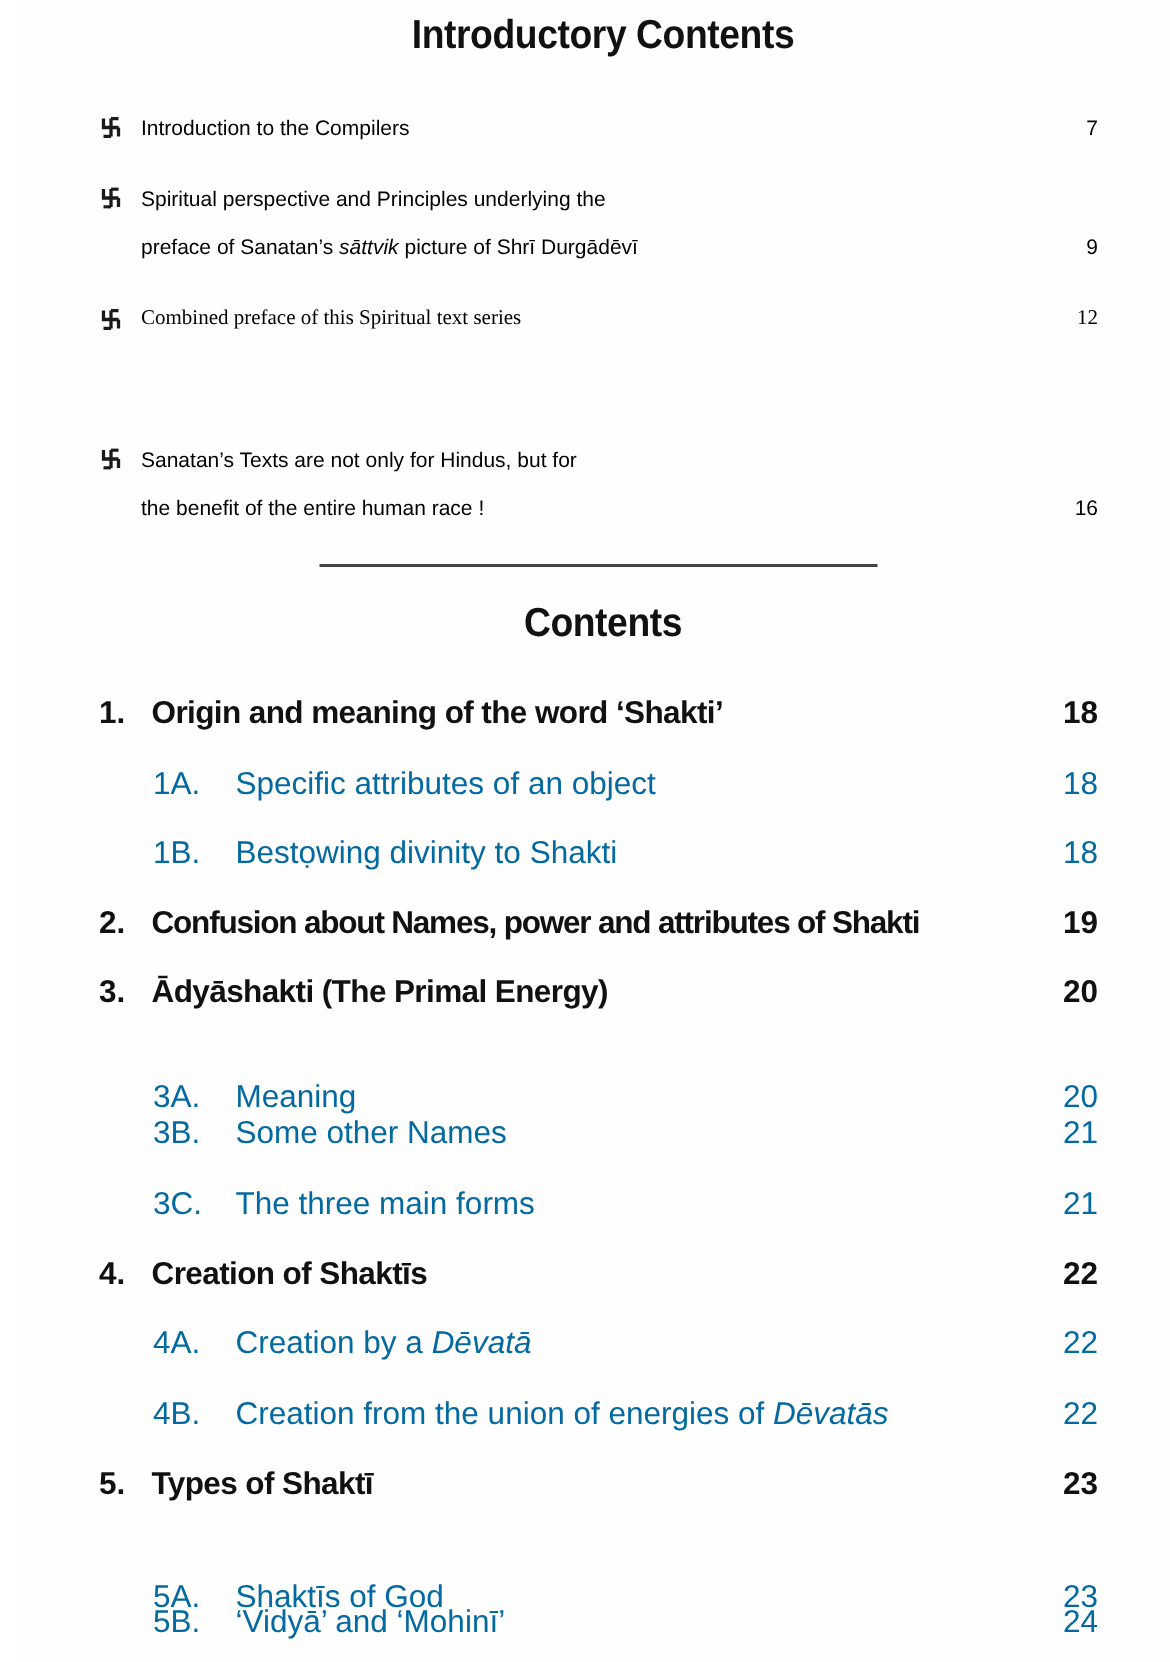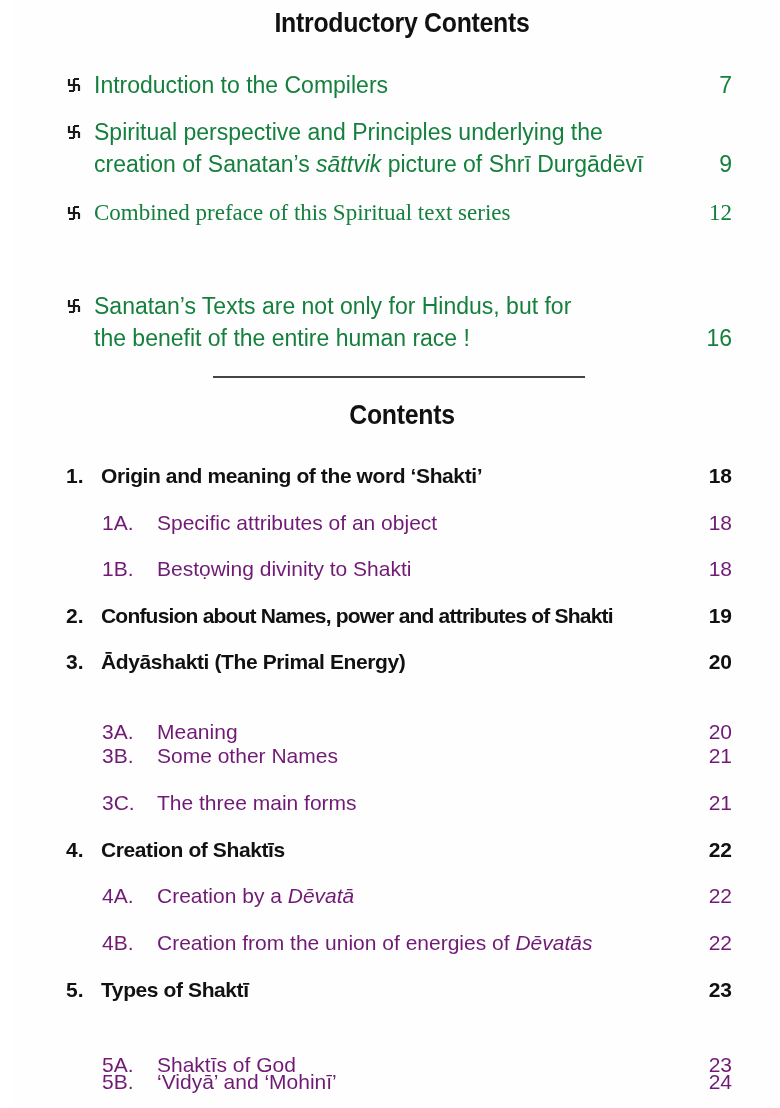--- a/index.html
+++ b/index.html
@@ -29,23 +29,23 @@
       font-weight: bold;
       font-size: 27px;
       letter-spacing: -0.3px;
       transform: scaleX(0.92);
       color: #111;
     }
     .intro-row {
       position: absolute;
       left: 54px;
       width: 666px;
-      font-size: 23px;
+      font-size: 14px;
       line-height: 32px;
-      color: #15803d;
+      color: #000000;
     }
     .intro-row .bullet {
       position: absolute;
       left: 0;
       top: 0;
       width: 16px;
       height: 32px;
       display: flex;
       align-items: center;
       justify-content: center;
@@ -71,21 +71,21 @@
       height: 2px;
       background: #444;
     }
     .entry {
       position: absolute;
       left: 54px;
       width: 666px;
       height: 32px;
       line-height: 32px;
       font-size: 21px;
-      color: #701a75;
+      color: #0369a1;
     }
     .entry.main {
       font-weight: bold;
       color: #111;
     }
     .entry .num {
       position: absolute;
       left: 0;
       top: 0;
     }
@@ -129,21 +129,21 @@
     <span class="page-num">7</span>
   </div>
 
   <div class="intro-row" style="top:116px;">
     <span class="bullet">
       <svg width="14" height="14" viewBox="0 0 14 14">
           <path d="M2 1v6h10M12 13V7M7 1v12M7 1h5M7 13H2" stroke="#1a1a1a" stroke-width="2.2" fill="none"></path>
         </svg>
     </span>
     <span class="text">Spiritual perspective and Principles underlying the</span>
-    <span class="text"><span>creation of Sanatan’s </span><i>sāttvik</i><span> picture of Shrī Durgādēvī</span></span>
+    <span class="text"><span>preface of Sanatan’s </span><i>sāttvik</i><span> picture of Shrī Durgādēvī</span></span>
     <span class="page-num">9</span>
   </div>
 
   <div class="intro-row" style="top:197px;font-family:Liberation Serif, serif;">
     <span class="bullet">
       <svg width="14" height="14" viewBox="0 0 14 14">
           <path d="M2 1v6h10M12 13V7M7 1v12M7 1h5M7 13H2" stroke="#1a1a1a" stroke-width="2.2" fill="none"></path>
         </svg>
     </span>
     <span class="text">Combined preface of this Spiritual text series</span>

